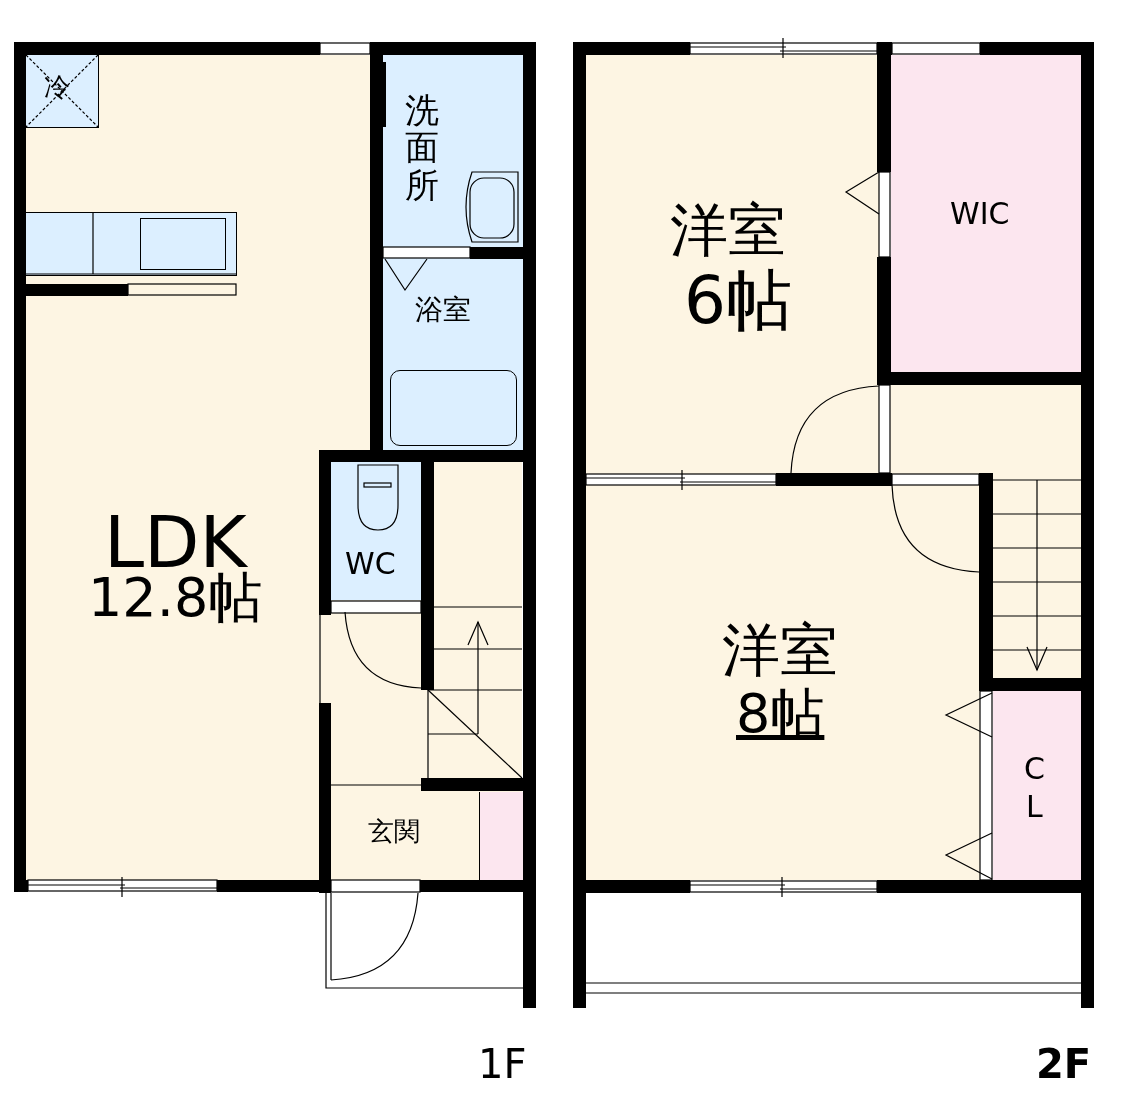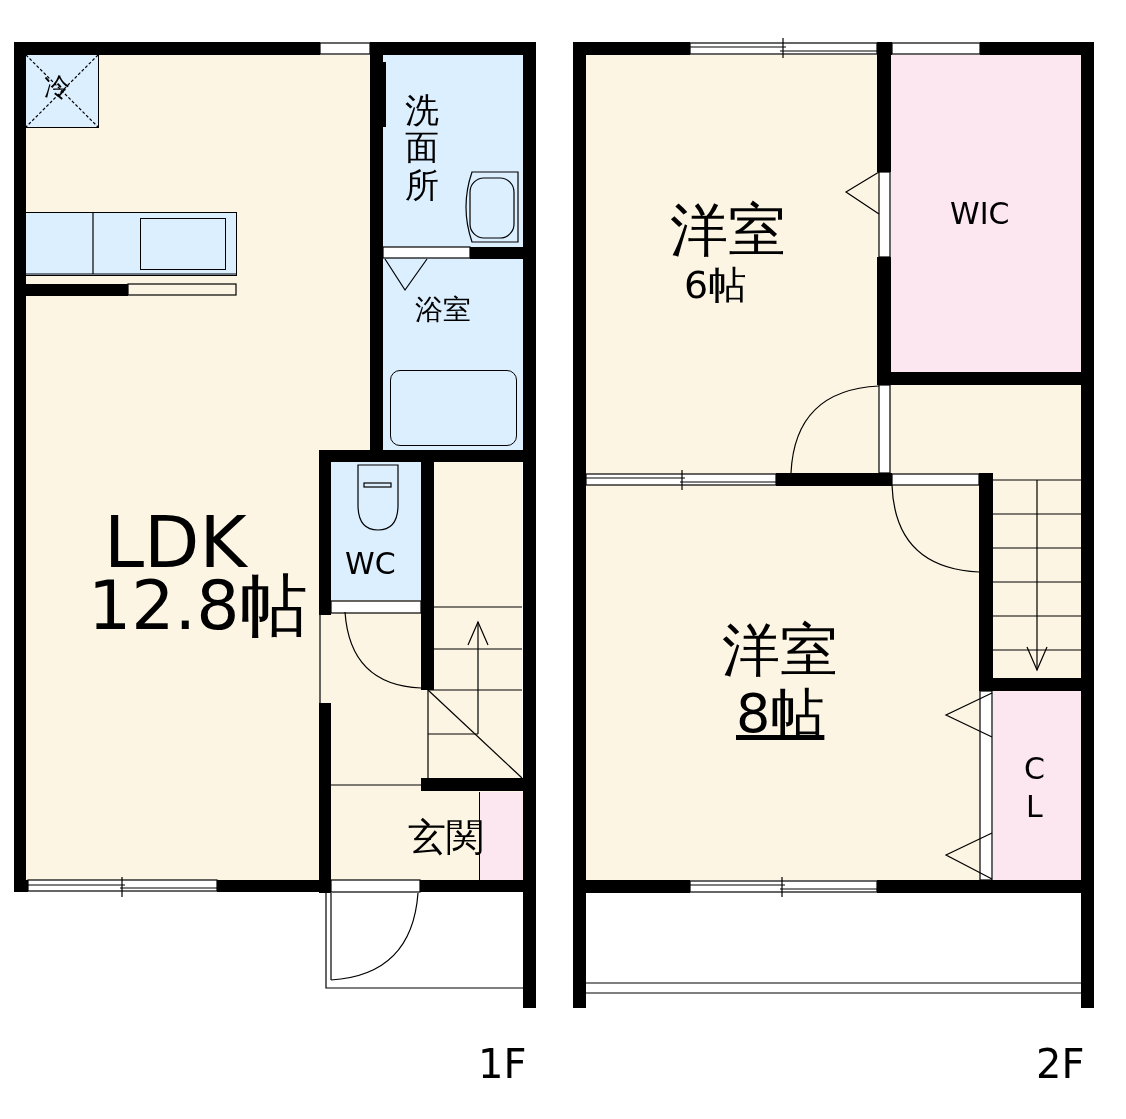--- a/index.html
+++ b/index.html
@@ -45,23 +45,23 @@
   <div class="wall" style="left:14px;top:880px;width:14px;height:12px;"></div>
   <div class="wall" style="left:217px;top:880px;width:114px;height:12px;"></div>
   <div class="wall" style="left:420px;top:880px;width:116px;height:12px;"></div>
 
   <div class="label" style="left:44px;top:74px;font-size:26px;">冷</div>
   <div class="label" style="left:405px;top:92px;font-size:34px;line-height:1.1;">洗
 面
 所</div>
   <div class="label" style="left:415px;top:295px;font-size:28px;">浴室</div>
   <div class="label" style="left:345px;top:548px;font-size:30px;">WC</div>
-  <div class="label" style="left:368px;top:818px;font-size:38px;margin-left:40px;">玄関</div>
+  <div class="label" style="left:368px;top:818px;font-size:26px;">玄関</div>
   <div class="label" style="left:104px;top:505px;font-size:72px;">LDK</div>
-  <div class="label" style="left:88px;top:570px;font-size:68px;">12.8帖</div>
+  <div class="label" style="left:88px;top:570px;font-size:54px;">12.8帖</div>
   <div class="label" style="left:478px;top:1043px;font-size:40px;">1F</div>
 </div>
 
 <div>
   <div class="abs floor" style="left:586px;top:55px;width:294px;height:420px;"></div>
   <div class="abs floor" style="left:890px;top:385px;width:192px;height:295px;"></div>
   <div class="abs floor" style="left:586px;top:485px;width:406px;height:395px;"></div>
   <div class="abs pink" style="left:891px;top:55px;width:190px;height:318px;"></div>
   <div class="abs pink" style="left:993px;top:691px;width:88px;height:190px;"></div>
 
@@ -73,27 +73,27 @@
   <div class="wall" style="left:877px;top:42px;width:14px;height:130px;"></div>
   <div class="wall" style="left:877px;top:257px;width:14px;height:128px;"></div>
   <div class="wall" style="left:877px;top:372px;width:217px;height:13px;"></div>
   <div class="wall" style="left:776px;top:473px;width:116px;height:13px;"></div>
   <div class="wall" style="left:979px;top:473px;width:14px;height:217px;"></div>
   <div class="wall" style="left:979px;top:678px;width:115px;height:13px;"></div>
   <div class="wall" style="left:573px;top:880px;width:117px;height:13px;"></div>
   <div class="wall" style="left:877px;top:880px;width:217px;height:13px;"></div>
 
   <div class="label" style="left:670px;top:200px;font-size:58px;">洋室</div>
-  <div class="label" style="left:684px;top:266px;font-size:38px;">6帖</div>
+  <div class="label" style="left:684px;top:266px;font-size:66px;">6帖</div>
   <div class="label" style="left:950px;top:198px;font-size:30px;">WIC</div>
   <div class="label" style="left:722px;top:620px;font-size:58px;">洋室</div>
   <div class="label" style="left:736px;top:686px;font-size:54px;text-decoration:underline;">8帖</div>
   <div class="label" style="left:1024px;top:750px;font-size:30px;line-height:1.25;">C
 L</div>
-  <div class="label" style="left:1036px;top:1043px;font-size:40px;">2F</div>
+  <div class="label" style="left:1036px;top:1043px;font-size:40px;font-weight:bold;">2F</div>
 </div>
 
 <svg class="lines" width="1126" height="1119">
 
   <line x1="26" y1="55" x2="98" y2="127" stroke-dasharray="3,2"></line>
   <line x1="98" y1="55" x2="26" y2="127" stroke-dasharray="3,2"></line>
 
   <line x1="93" y1="212" x2="93" y2="274"></line>
   <line x1="26" y1="274" x2="236" y2="274"></line>
   <rect x="128" y="284" width="108" height="11"></rect>

